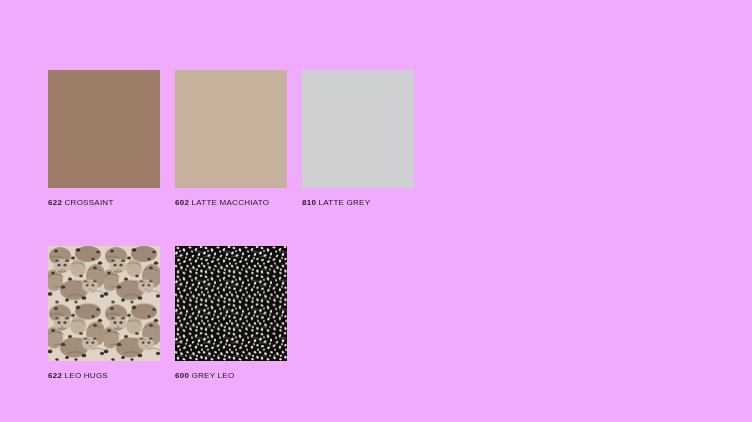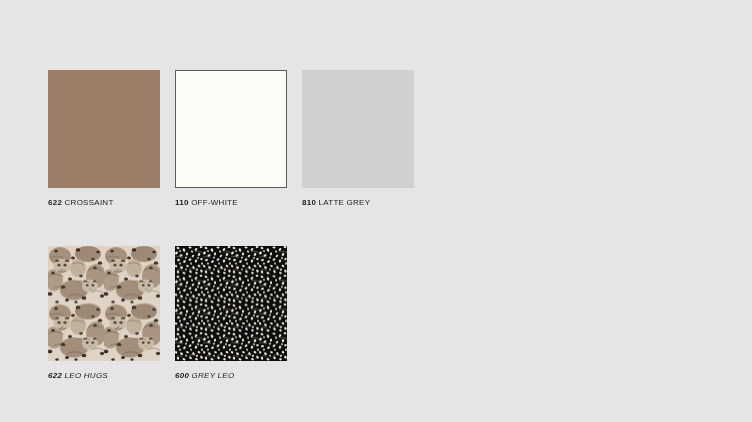--- a/index.html
+++ b/index.html
@@ -26,21 +26,20 @@
     top: 70px;
     width: 690px;
   }
   .swatch-row {
     display: flex;
     flex-direction: row;
     align-items: flex-start;
   }
   .swatch-row.row-2 {
     margin-top: 38px;
-    font-style: italic;
   }
   .swatch-cell {
     width: 112px;
     margin-right: 15px;
   }
   .swatch-chip {
     width: 112px;
     height: 118px;
     box-sizing: border-box;
     background: #ffffff;
@@ -69,42 +68,42 @@
   }
   .pattern-svg {
     display: block;
     width: 112px;
     height: 115px;
   }
 </style>
 </head>
 <body style="background-color: rgb(255, 255, 255);">
 
-<div id="sheet" style="background-color: #e5e5e5;">
+<div id="sheet" style="background-color: #f0abfc;">
 
   <div class="swatch-grid">
 
     <div class="swatch-row row-1">
 
       <div class="swatch-cell">
         <div class="swatch-chip" id="chip-0-0" style="background-color: rgb(157, 125, 104);"></div>
         <div class="swatch-label">
           <span class="swatch-code">622</span>
           <span class="swatch-name">CROSSAINT</span>
         </div>
       </div>
 
-
-      <div class="swatch-cell">
-        <div class="swatch-chip bordered" id="chip-0-2" style="background-color: rgb(253, 252, 247);"></div>
-        <div class="swatch-label">
-          <span class="swatch-code">110</span>
-          <span class="swatch-name">OFF-WHITE</span>
-        </div>
-      </div>
+      <div class="swatch-cell">
+        <div class="swatch-chip" id="chip-0-1" style="background-color: rgb(198, 178, 156);"></div>
+        <div class="swatch-label">
+          <span class="swatch-code">602</span>
+          <span class="swatch-name">LATTE MACCHIATO</span>
+        </div>
+      </div>
+
 
 
       <div class="swatch-cell">
         <div class="swatch-chip" id="chip-0-4" style="background-color: rgb(207, 208, 210);"></div>
         <div class="swatch-label">
           <span class="swatch-code">810</span>
           <span class="swatch-name">LATTE GREY</span>
         </div>
       </div>
 

